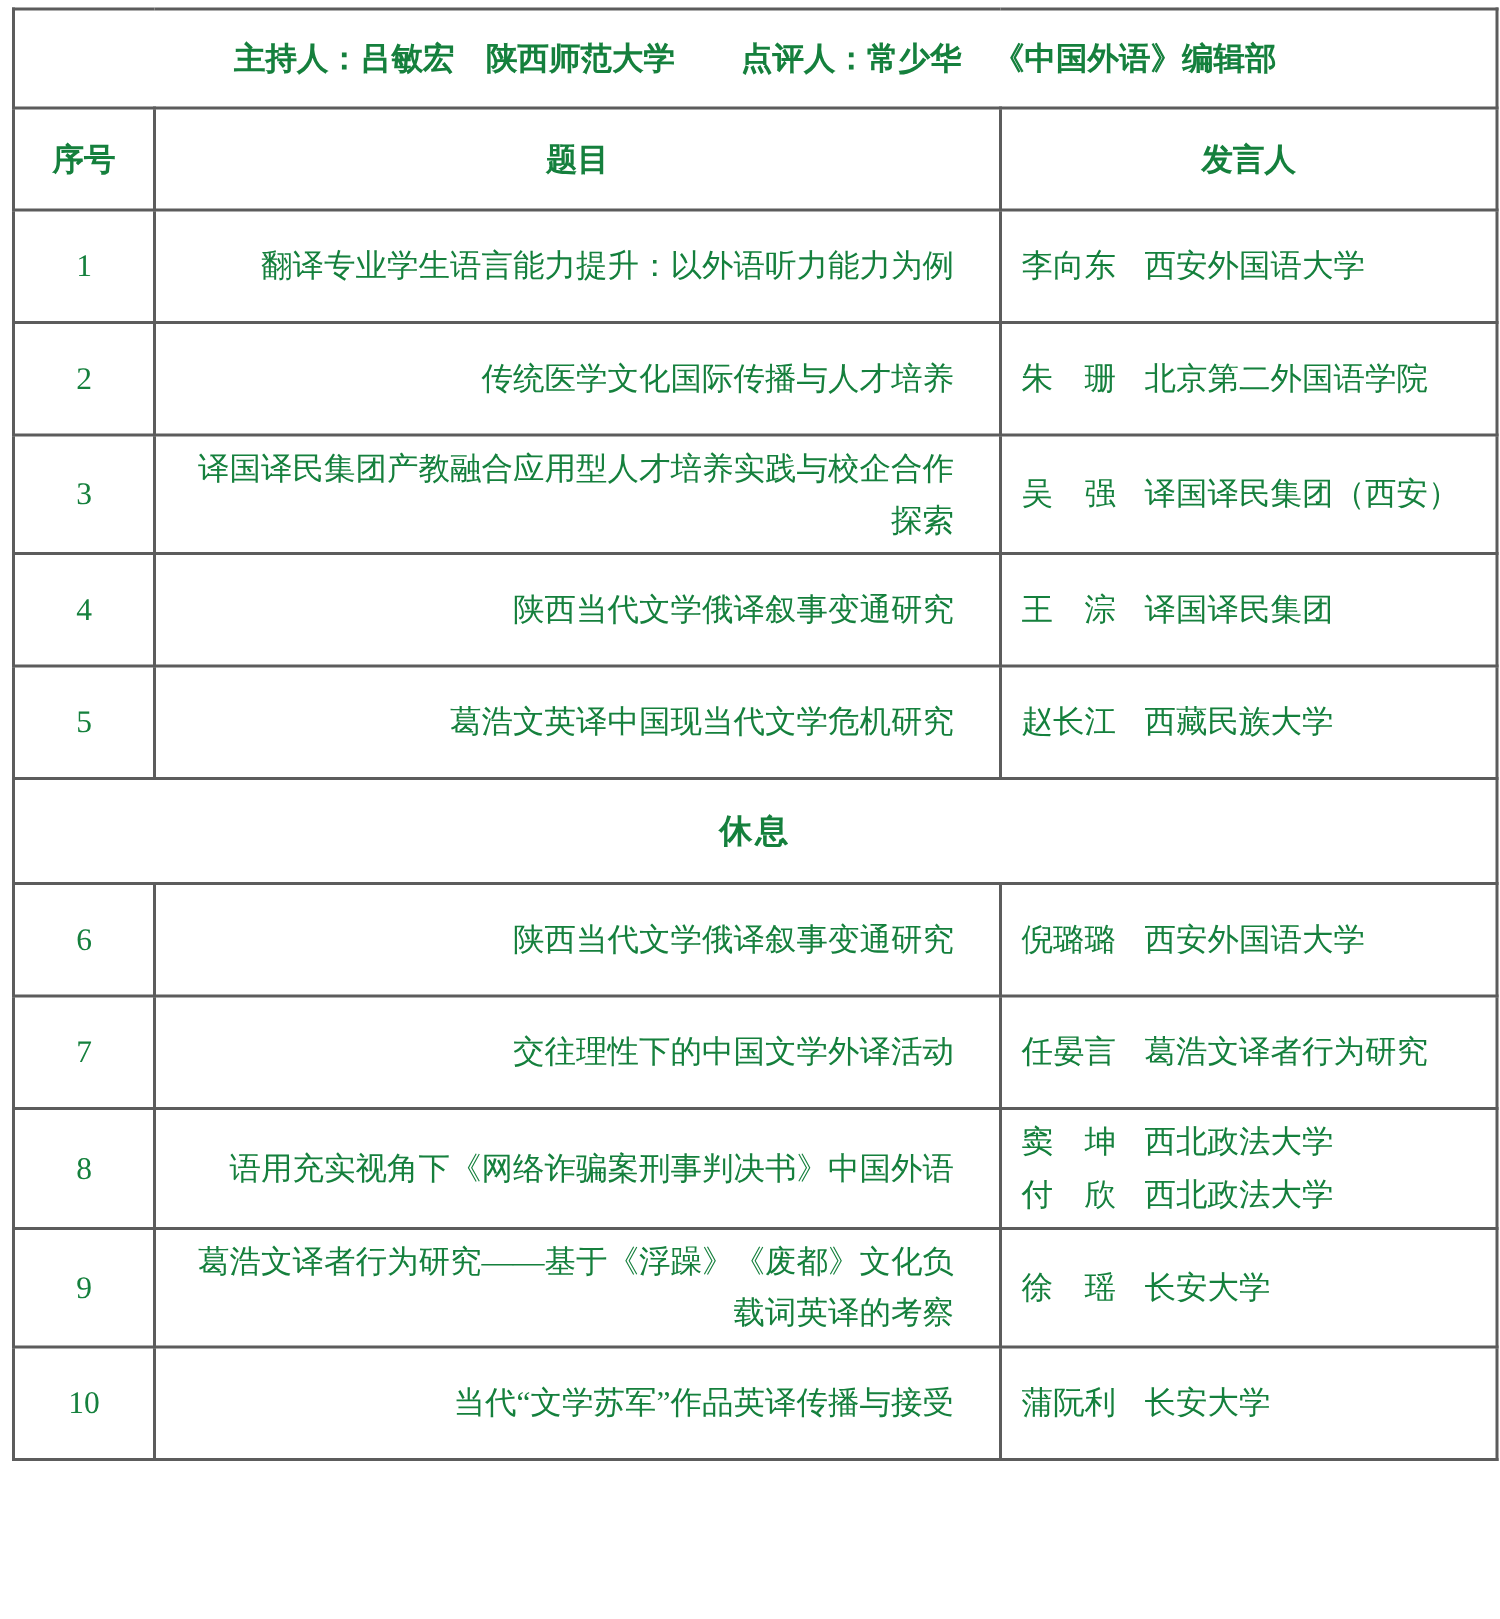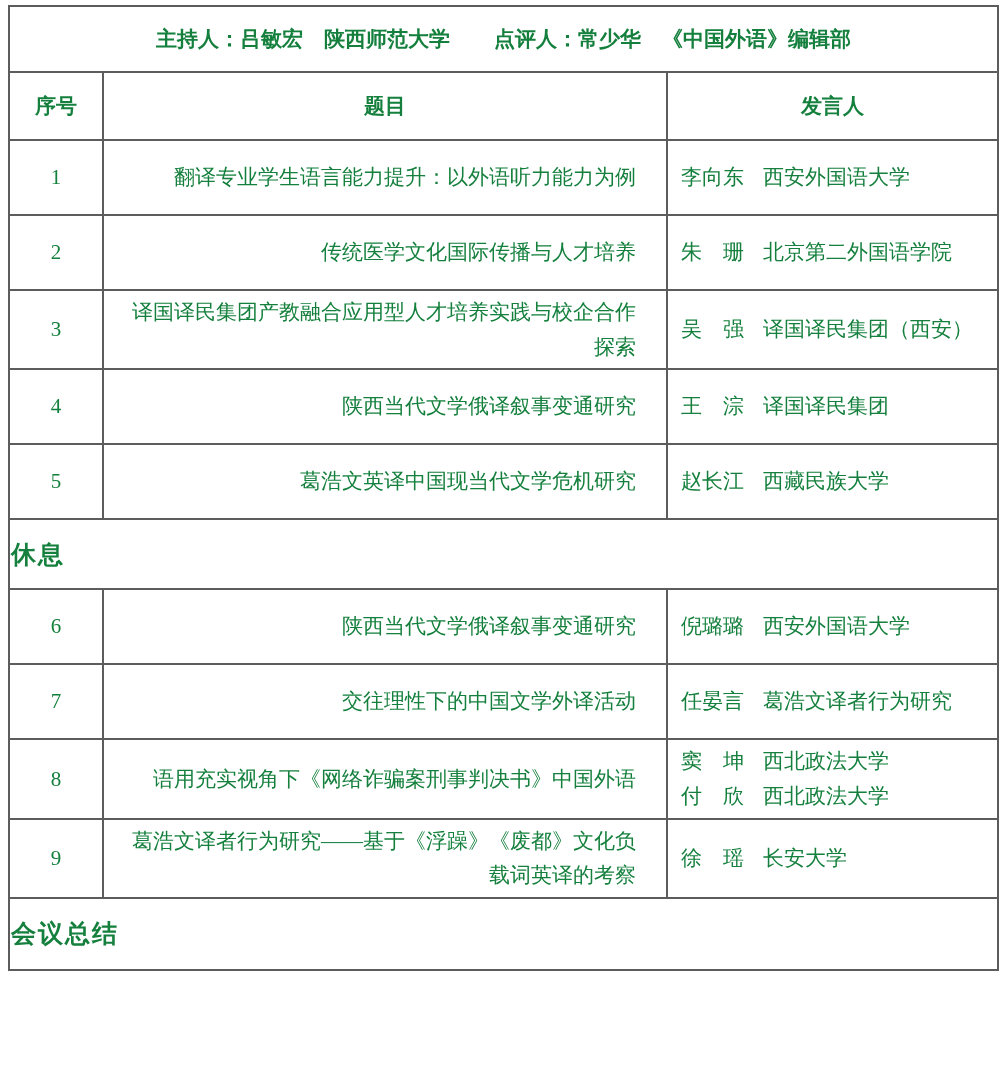--- a/index.html
+++ b/index.html
@@ -66,22 +66,23 @@
   }
   .speaker-line { white-space: nowrap; line-height: 1.65; }
   .speaker-name {
     display: inline-block;
     min-width: 63px;
   }
   .speaker-org { margin-left: 19px; }
 
   tr.section-row td {
     height: 66px;
+    text-align: center;
     font-weight: bold;
-    font-size: 25px;
+    font-size: 22px;
     letter-spacing: 2px;
   }
   tr.section-row.last td { height: 68px; }
 </style>
 </head>
 <body>
 
 <div class="page">
   <table class="session-table">
     <colgroup>
@@ -173,20 +174,24 @@
     </tr>
 
     <tr class="item">
       <td class="no">9</td>
       <td class="title">葛浩文译者行为研究——基于《浮躁》《废都》文化负载词英译的考察</td>
       <td class="speaker">
         <div class="speaker-line"><span class="speaker-name">徐　瑶</span><span class="speaker-org">长安大学</span></div>
       </td>
     </tr>
 
+    <tr class="item">
+      <td class="no">10</td>
+      <td class="title">当代“文学苏军”作品英译传播与接受</td>
+      <td class="speaker">
+        <div class="speaker-line"><span class="speaker-name">蒲阮利</span><span class="speaker-org">长安大学</span></div>
+      </td>
+    </tr>
 
-    <tr class="section-row last">
-      <td colspan="3">会议总结</td>
-    </tr>
 
   </tbody>
     </table>
 </div>
 
 </body></html>

